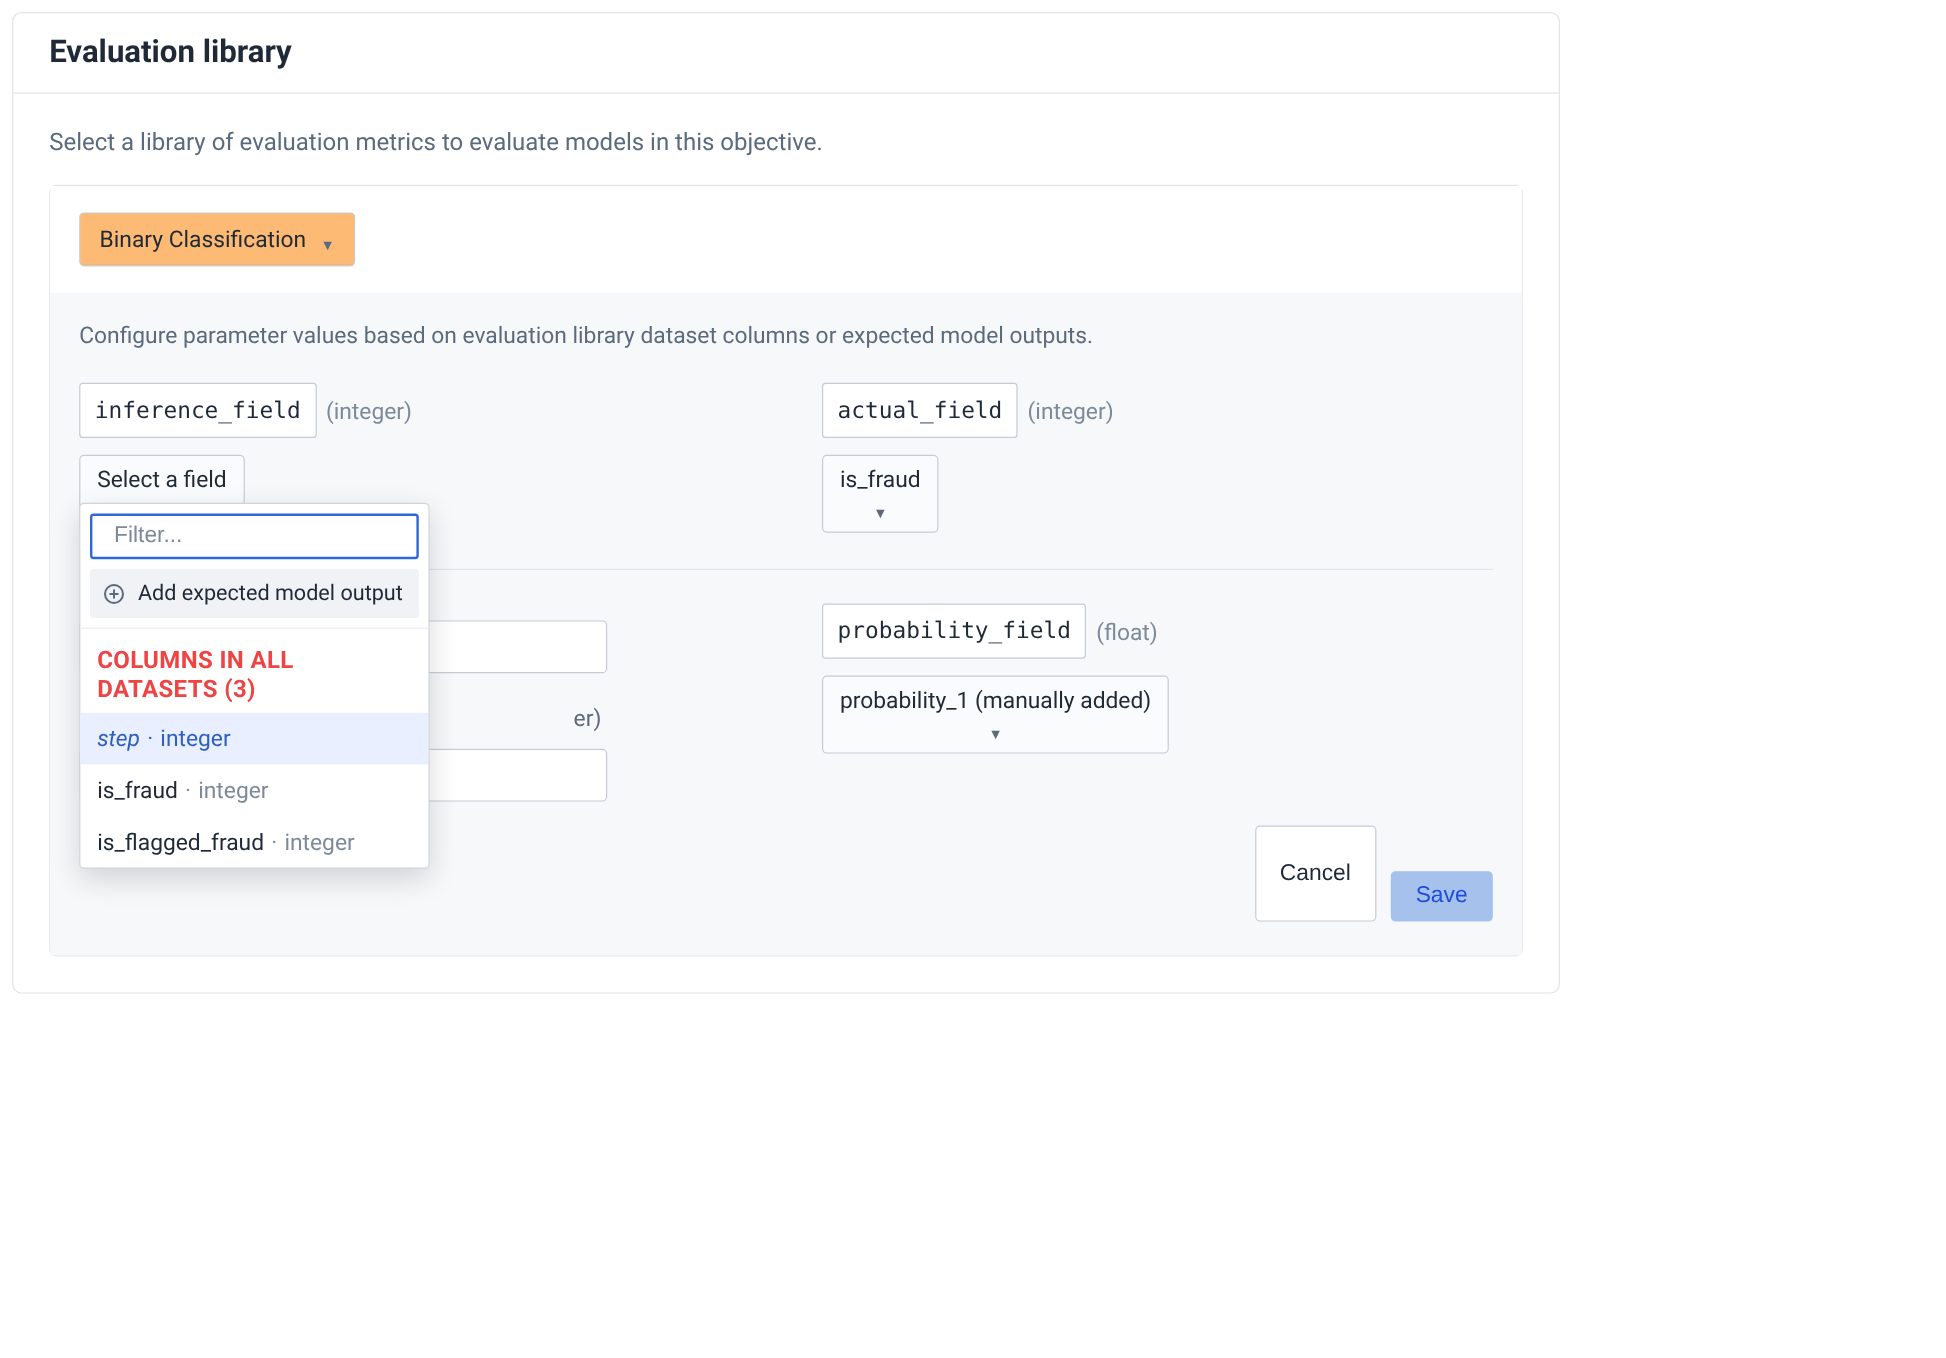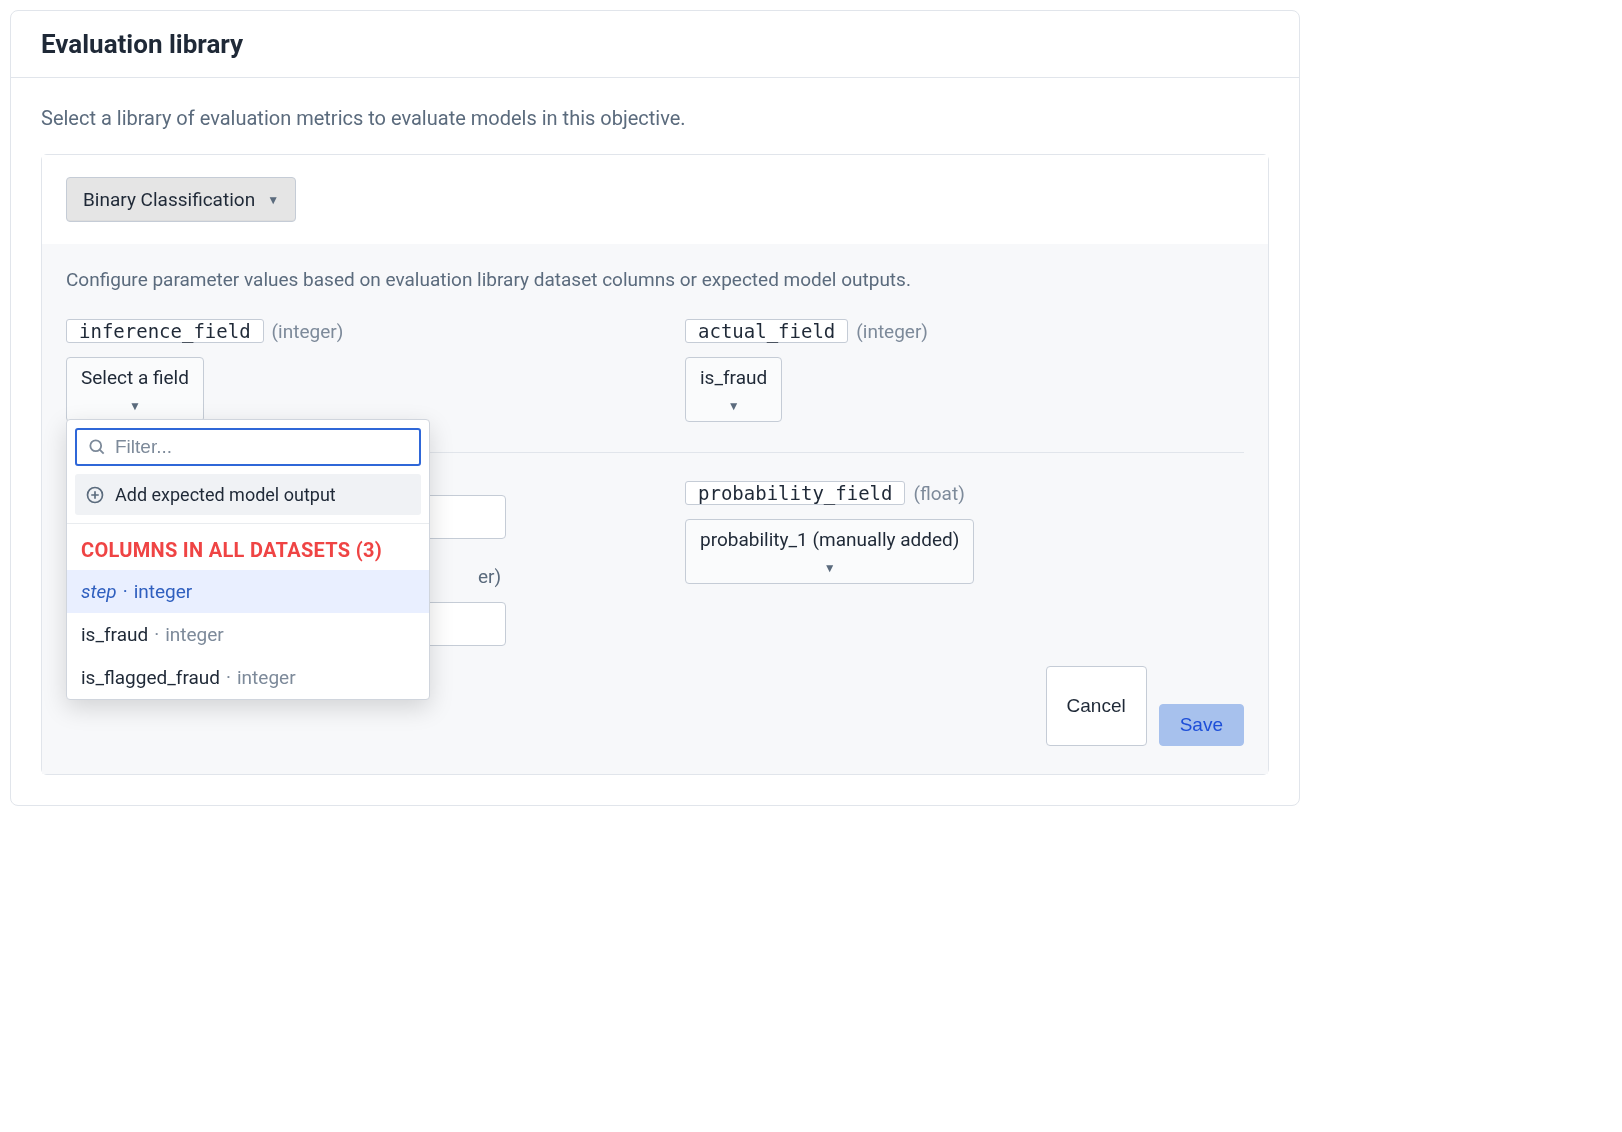--- a/index.html
+++ b/index.html
@@ -37,24 +37,24 @@
       border: 1px solid #e1e5eb;
       border-radius: 6px;
       overflow: visible;
     }
     .config-box-top {
       padding: 22px 24px;
       background: #fff;
     }
     .dropdown-btn {
       display: inline-flex;
-      align-items: center;
+      align-items: flex-end;
       gap: 12px;
       border: 1px solid #c5ccd6;
-      background: #e5e5e5;
+      background: #fdba74;
       border-radius: 4px;
       padding: 10px 16px;
       font-size: 19px;
       color: #1f2937;
       cursor: pointer;
       box-shadow: inset 0 -1px 0 rgba(0,0,0,0.03);
     }
     .dropdown-btn .caret { color: #5b6b7d; font-size: 12px; }
     .config-box-params {
       background: #f7f8fa;
@@ -83,21 +83,21 @@
     .param-label-row {
       display: flex;
       align-items: center;
       gap: 8px;
       margin-bottom: 14px;
     }
     .param-name-box {
       border: 1px solid #c5ccd6;
       border-radius: 3px;
       background: #fff;
-      padding: 0 12px;
+      padding: 11px 12px;
       font-family: "SFMono-Regular", Menlo, Consolas, monospace;
       font-size: 19px;
       color: #1f2937;
     }
     .param-type {
       font-size: 19px;
       color: #7d8a9a;
     }
     .field-select {
       display: inline-flex;
@@ -125,21 +125,21 @@
       border: 1px solid #c5ccd6;
       border-radius: 4px;
       background: #fff;
       padding: 8px 12px;
       font-size: 18px;
     }
     .dropdown-popover {
       position: absolute;
       top: 100px;
       left: 0;
-      width: 364px;
+      width: 292px;
       background: #fff;
       border: 1px solid #d0d5dd;
       border-radius: 4px;
       box-shadow: 0 8px 24px rgba(0,0,0,0.15);
       z-index: 10;
       overflow: hidden;
     }
     .pop-search-wrap {
       padding: 8px;
     }

